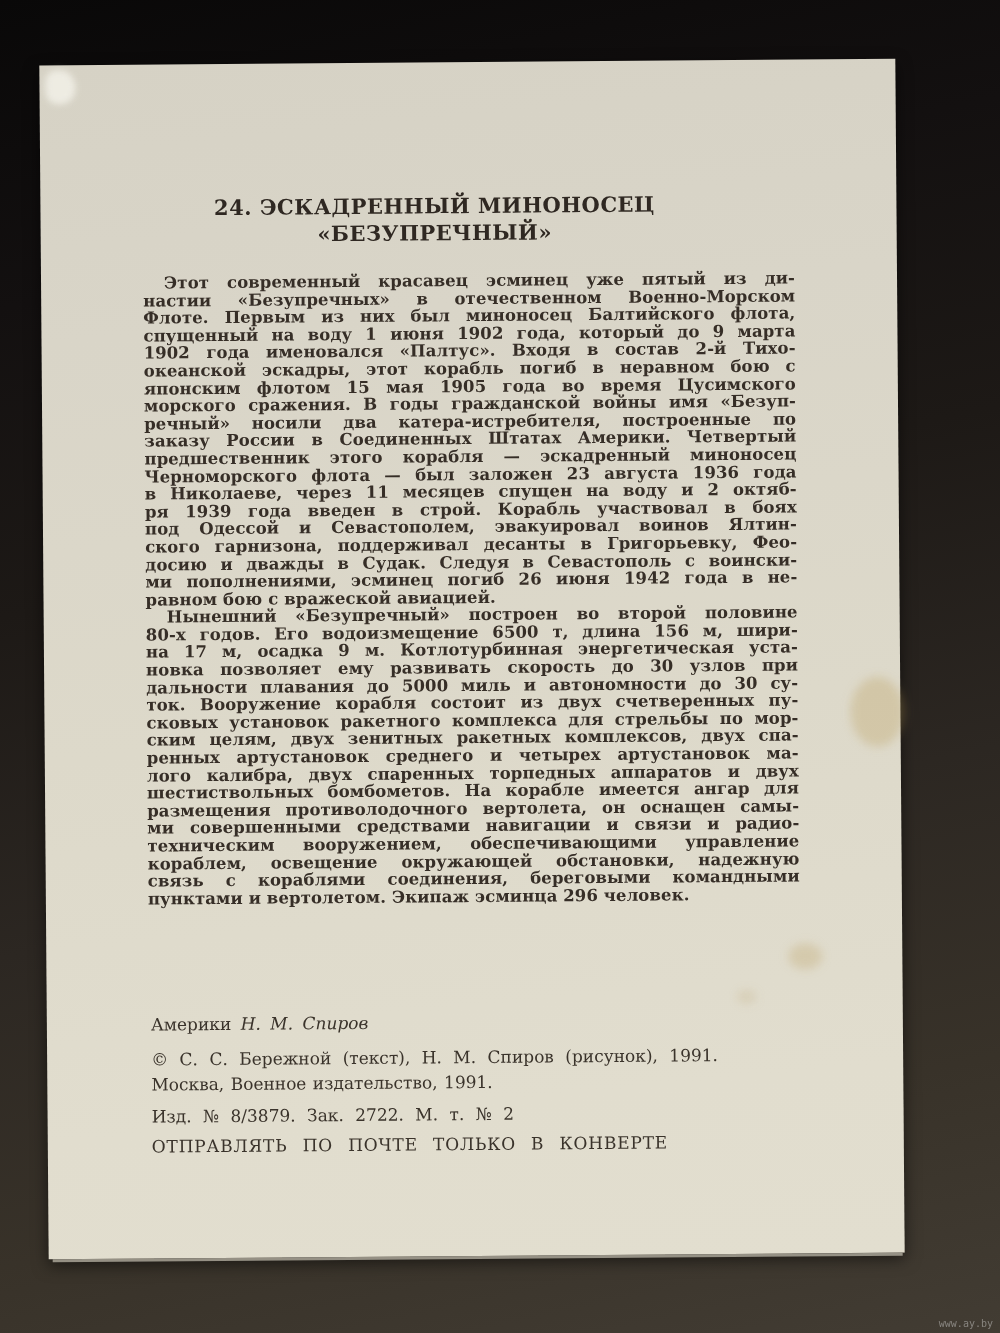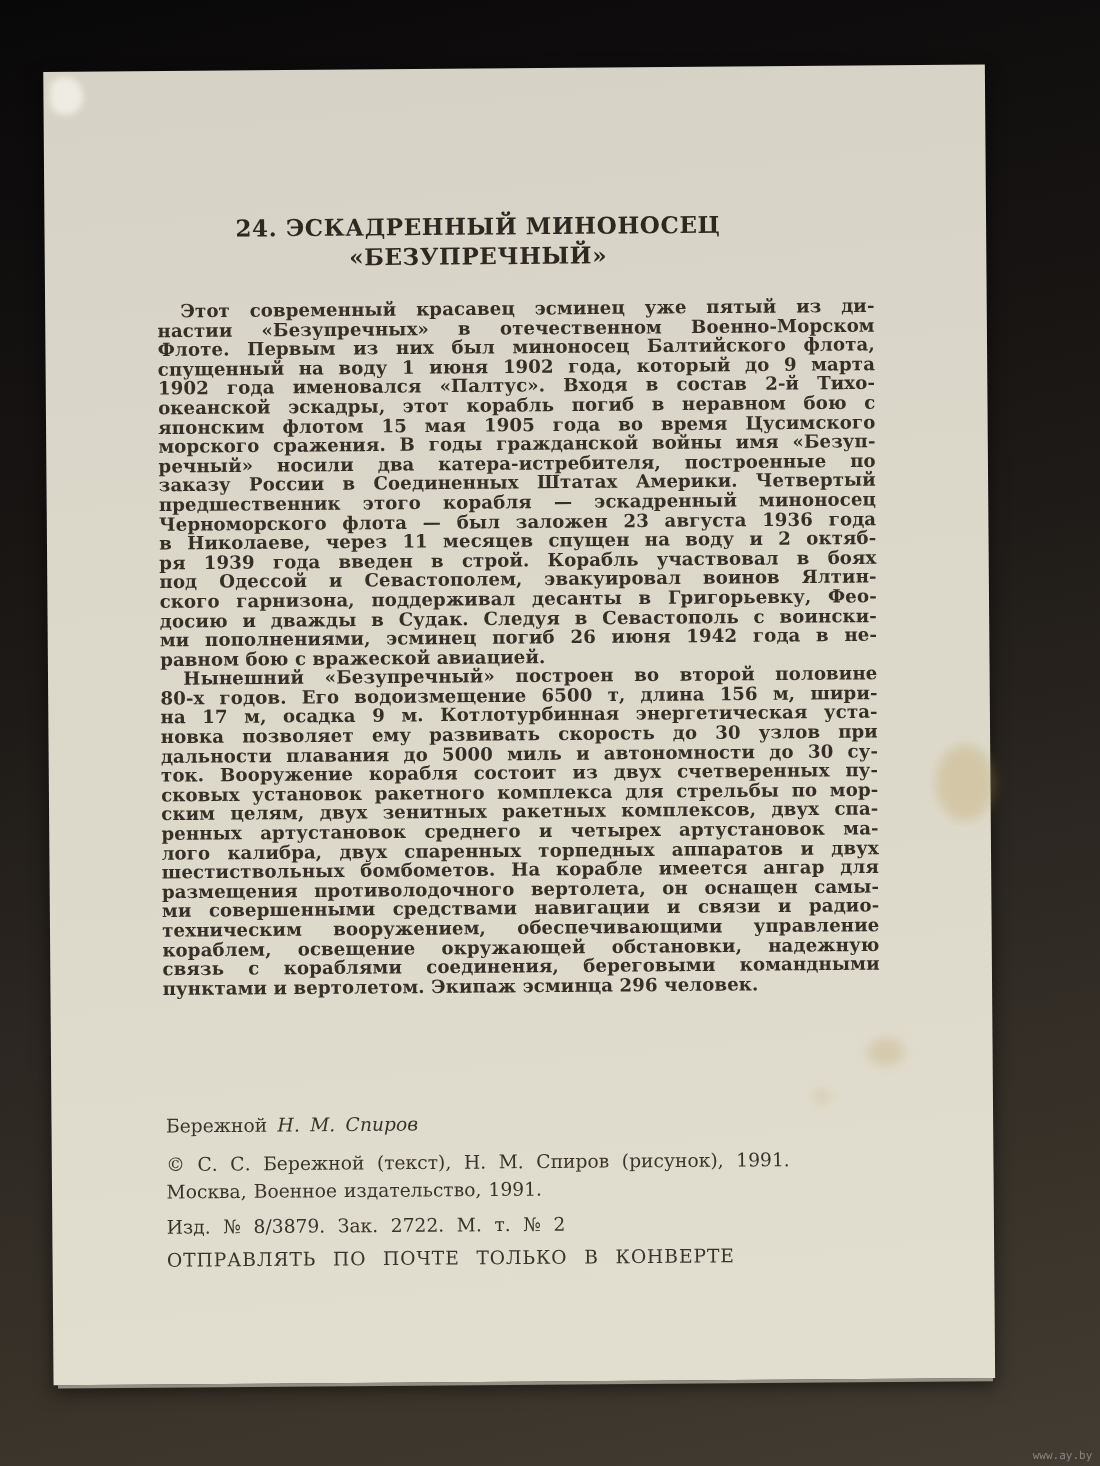--- a/index.html
+++ b/index.html
@@ -159,21 +159,21 @@
           <div class="bodyline">размещения противолодочного вертолета, он оснащен самы-</div>
           <div class="bodyline">ми совершенными средствами навигации и связи и радио-</div>
           <div class="bodyline">техническим вооружением, обеспечивающими управление</div>
           <div class="bodyline">кораблем, освещение окружающей обстановки, надежную</div>
           <div class="bodyline">связь с кораблями соединения, береговыми командными</div>
           <div class="bodyline lastline">пунктами и вертолетом. Экипаж эсминца 296 человек.</div>
         </div>
     </div>
 
     <div class="colo-line colo-artist">
-      <span>Бережной</span>
+      <span>Америки</span>
       <span class="name">Н. М. Спиров</span>
     </div>
     <div class="colo-line colo-copyright">© С. С. Бережной (текст), Н. М. Спиров (рисунок), 1991.</div>
     <div class="colo-line colo-publisher">Москва, Военное издательство, 1991.</div>
     <div class="colo-line colo-edition">Изд. № 8/3879. Зак. 2722. М. т. № 2</div>
     <div class="colo-line colo-mailing">ОТПРАВЛЯТЬ ПО ПОЧТЕ ТОЛЬКО В КОНВЕРТЕ</div>
 
     <div class="card-edge"></div>
   </div>
 

